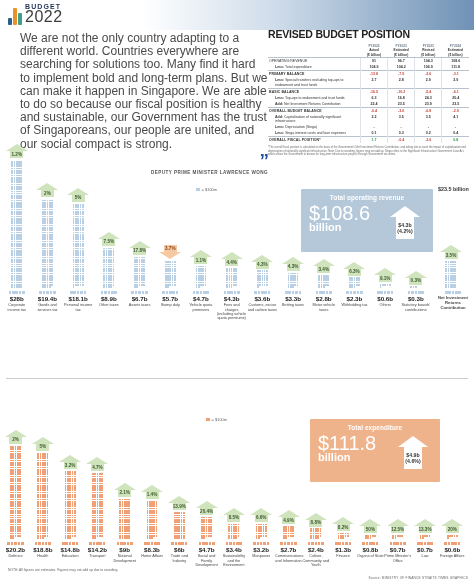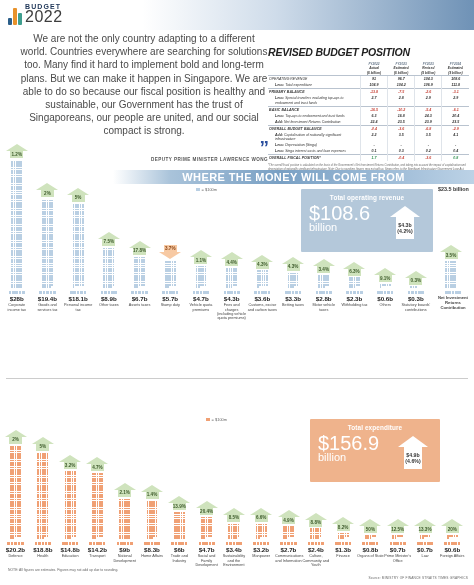--- a/index.html
+++ b/index.html
@@ -19,28 +19,28 @@
   .lb { width:4px; border-radius:1px; }
   .lb1 { height:7px;  background:#2c5f8a; }
   .lb2 { height:17px; background:#e8922b; }
   .lb3 { height:12px; background:#3f9e8e; }
   .logo-text { line-height:1; }
   .logo-budget { font-size:7px; font-weight:bold; letter-spacing:1.1px; color:#1d3557; }
   .logo-year { font-size:16px; font-weight:300; color:#3d3d3d; letter-spacing:0.5px; margin-top:-1px;}
 
   
   .quote-block { position:absolute; left:20px; top:32px; width:248px; }
-  .quote-text { font-size:10px; line-height:13.2px; color:#4a4a4a; text-align:center; }
+  .quote-text { font-size:12px; line-height:13.2px; color:#4a4a4a; text-align:left; }
   .quote-mark { text-align:right; color:#2b4f9e; font-size:19px; font-weight:bold;
     line-height:12px; margin-top:4px; letter-spacing:-1px;}
   .quote-attr { text-align:right; font-size:4.6px; font-weight:bold; letter-spacing:0.45px;
     color:#555; margin-top:3px; }
 
   
-  .table-block { position:absolute; left:268px; top:47px; width:201px;font-style:italic; }
+  .table-block { position:absolute; left:268px; top:29px; width:201px; }
   .tbl-title { font-size:10.5px; font-weight:bold; color:#222; line-height:11.5px;
     letter-spacing:-0.2px; }
   table.budget { border-collapse:collapse; width:201px; margin-top:3px; }
   table.budget td, table.budget th { vertical-align:top; padding:0.7px 1px; }
   .colhead { text-align:center; font-size:3.2px; line-height:4.2px; color:#333; font-weight:bold;
     border-bottom:0.5px solid #b9c3cf; padding-bottom:1.5px;}
   .colhead .fy { color:#6a7a8c; }
   .rowlabel { font-size:3.5px; line-height:4.6px; color:#333; width:92px;}
   .rowlabel.bold { font-weight:bold; letter-spacing:0.1px;}
   .rowlabel .lead { font-weight:bold; }
@@ -66,21 +66,21 @@
   .unit-exp .unit-dot { background:#f0a074; }
 
   
   .total-card { position:absolute; border-radius:1px; }
   .tc-rev { left:301px; top:189px; width:132px; height:63px; background:#b4c8da; }
   .tc-exp { left:310px; top:419px; width:130px; height:63px; background:#efb38c; }
   .tc-label { font-size:6.4px; color:#fff; font-weight:bold; text-align:center; padding-top:5px;
     letter-spacing:0.1px; }
   .tc-value { font-size:20px; color:#fff; font-weight:300; line-height:18px; padding-left:8px;
     margin-top:3px; }
-  .tc-unit { font-size:11px; color:#fff; font-weight:400; padding-left:8px; line-height:11px; }
+  .tc-unit { font-size:11px; color:#fff; font-weight:700; padding-left:8px; line-height:11px; }
 
   .tc-arrow { position:absolute; }
   .tc-arrow .ah { width:0;height:0;border-left:15px solid transparent;border-right:15px solid transparent;
     border-bottom:11px solid #fff; }
   .tc-arrow .as { width:18px; margin:0 auto; background:#fff; height:22px;
     display:flex; flex-direction:column; justify-content:center; align-items:center; }
   .tc-arrow .as span { font-size:5.2px; font-weight:bold; color:#333; line-height:6px; }
 
   
   .nirc { position:absolute; left:438px; top:186px; width:36px; }
@@ -268,21 +268,20 @@
             <td class="num pos">1.7</td>
             <td class="num neg">-0.4</td>
             <td class="num neg">-3.6</td>
             <td class="num pos">0.8</td>
           </tr>
         </tbody>
     </table>
     <div class="fnote">*The overall fiscal position is calculated on the basis of the Government's Net Investment Returns Contribution, and taking into account the impact of capitalisation and depreciation of nationally significant infrastructure. Note: Due to rounding, figures may not add up. Singa refers to the Significant Infrastructure Government Loan Act, which allows the Government to borrow for long-term infrastructure projects through Government securities.</div>
   </div>
 
-  <div class="banner banner-rev">WHERE THE MONEY WILL COME FROM</div>
   <div class="unit-key unit-rev" style="left:196px; top:187px;">
     <span class="unit-dot"></span>
     <span>= $100m</span>
   </div>
 
   <div class="total-card tc-rev">
     <div class="tc-label">Total operating revenue</div>
     <div class="tc-value">$108.6</div>
     <div class="tc-unit">billion</div>
   </div>
@@ -1796,21 +1795,21 @@
     </div>
   <div class="sep-line" style="left:6px; top:378px; width:462px;"></div>
 
   <div class="unit-key unit-exp" style="left:206px; top:417px;">
     <span class="unit-dot"></span>
     <span>= $100m</span>
   </div>
 
   <div class="total-card tc-exp">
     <div class="tc-label">Total expenditure</div>
-    <div class="tc-value">$156.9</div>
+    <div class="tc-value">$111.8</div>
     <div class="tc-unit">billion</div>
   </div>
   <div class="tc-arrow" style="left:398px; top:436px;">
     <div class="ah"></div>
     <div class="as">
       <span>$4.9b</span>
       <span>(4.6%)</span>
     </div>
   </div>
 

